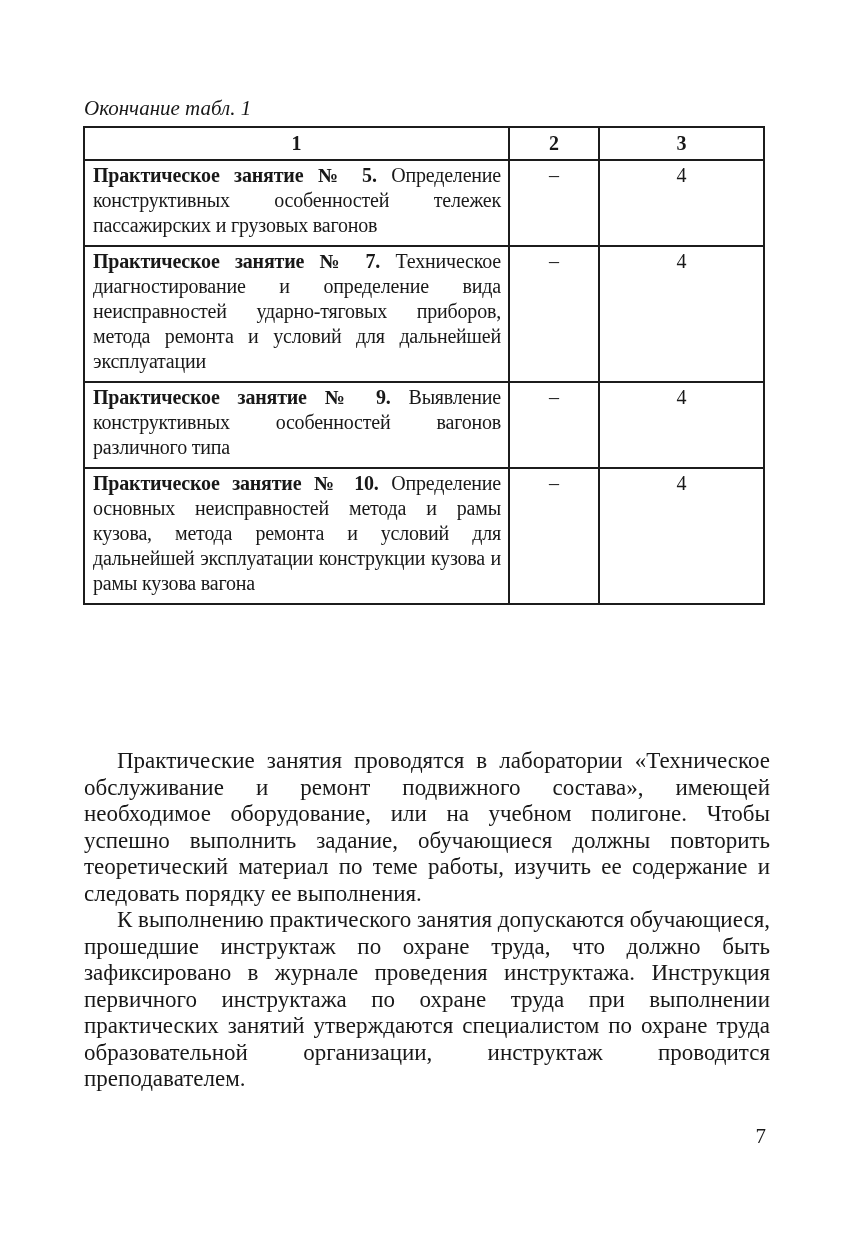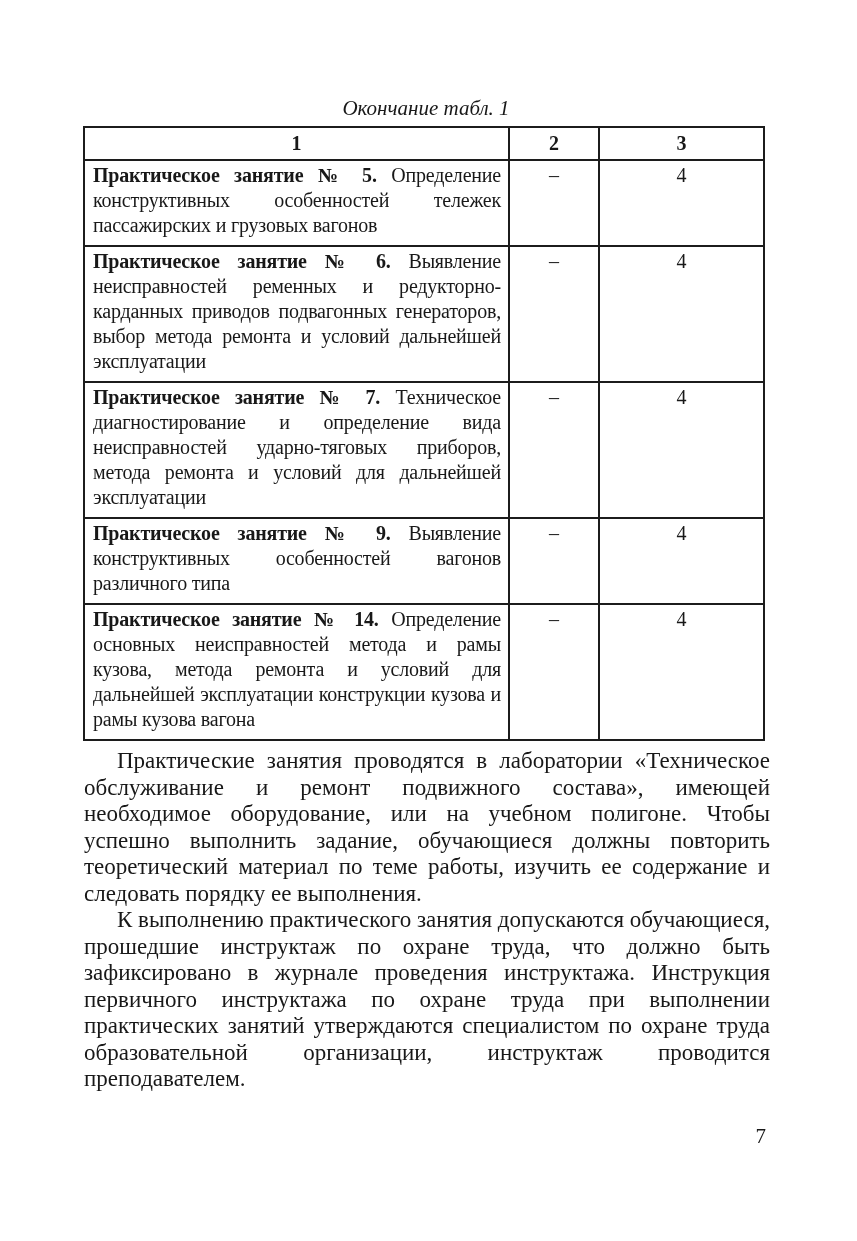--- a/index.html
+++ b/index.html
@@ -10,21 +10,21 @@
     background: #ffffff;
     font-family: "Liberation Serif", "DejaVu Serif", serif;
     color: #181818;
     overflow: hidden;
   }
   .table-caption {
     position: absolute;
     top: 96px;
     left: 84px;
     width: 684px;
-    text-align: center;
+    text-align: left;
     font-style: italic;
     font-size: 21px;
     line-height: 24px;
   }
   table.lessons {
     position: absolute;
     top: 126px;
     left: 83px;
     width: 680px;
     border-collapse: collapse;
@@ -105,37 +105,32 @@
         <th>2</th>
         <th>3</th>
       </tr>
     </thead>
     <tbody>
       <tr class="r-5">
         <td class="desc"><b>Практическое занятие № 5.</b><span> Определение конструктивных особенностей тележек пассажирских и грузовых вагонов</span></td>
         <td class="num">–</td>
         <td class="num">4</td>
       </tr>
-      <tr class="r-6">
-        <td class="desc"><b>Практическое занятие № 6.</b><span> Выявление неисправностей ременных и редукторно-карданных приводов подвагонных генераторов, выбор метода ремонта и условий дальнейшей эксплуатации</span></td>
-        <td class="num">–</td>
-        <td class="num">4</td>
-      </tr>
       <tr class="r-7">
         <td class="desc"><b>Практическое занятие № 7.</b><span> Техническое диагностирование и определение вида неисправностей ударно-тяговых приборов, метода ремонта и условий для дальнейшей эксплуатации</span></td>
         <td class="num">–</td>
         <td class="num">4</td>
       </tr>
       <tr class="r-9">
         <td class="desc"><b>Практическое занятие № 9.</b><span> Выявление конструктивных особенностей вагонов различного типа</span></td>
         <td class="num">–</td>
         <td class="num">4</td>
       </tr>
       <tr class="r-10">
-        <td class="desc"><b>Практическое занятие № 14.</b><span> Определение основных неисправностей метода и рамы кузова, метода ремонта и условий для дальнейшей эксплуатации конструкции кузова и рамы кузова вагона</span></td>
+        <td class="desc"><b>Практическое занятие № 10.</b><span> Определение основных неисправностей метода и рамы кузова, метода ремонта и условий для дальнейшей эксплуатации конструкции кузова и рамы кузова вагона</span></td>
         <td class="num">–</td>
         <td class="num">4</td>
       </tr>
     </tbody>
   </table>
 
   <div class="bodytext">
     <p>Практические занятия проводятся в лаборатории «Техническое обслуживание и ремонт подвижного состава», имеющей необходимое оборудование, или на учебном полигоне. Чтобы успешно выполнить задание, обучающиеся должны повторить теоретический материал по теме работы, изучить ее содержание и следовать порядку ее выполнения.</p>
     <p>К выполнению практического занятия допускаются обучающиеся, прошедшие инструктаж по охране труда, что должно быть зафиксировано в журнале проведения инструктажа. Инструкция первичного инструктажа по охране труда при выполнении практических занятий утверждаются специалистом по охране труда образовательной организации, инструктаж проводится преподавателем.</p>
   </div>

